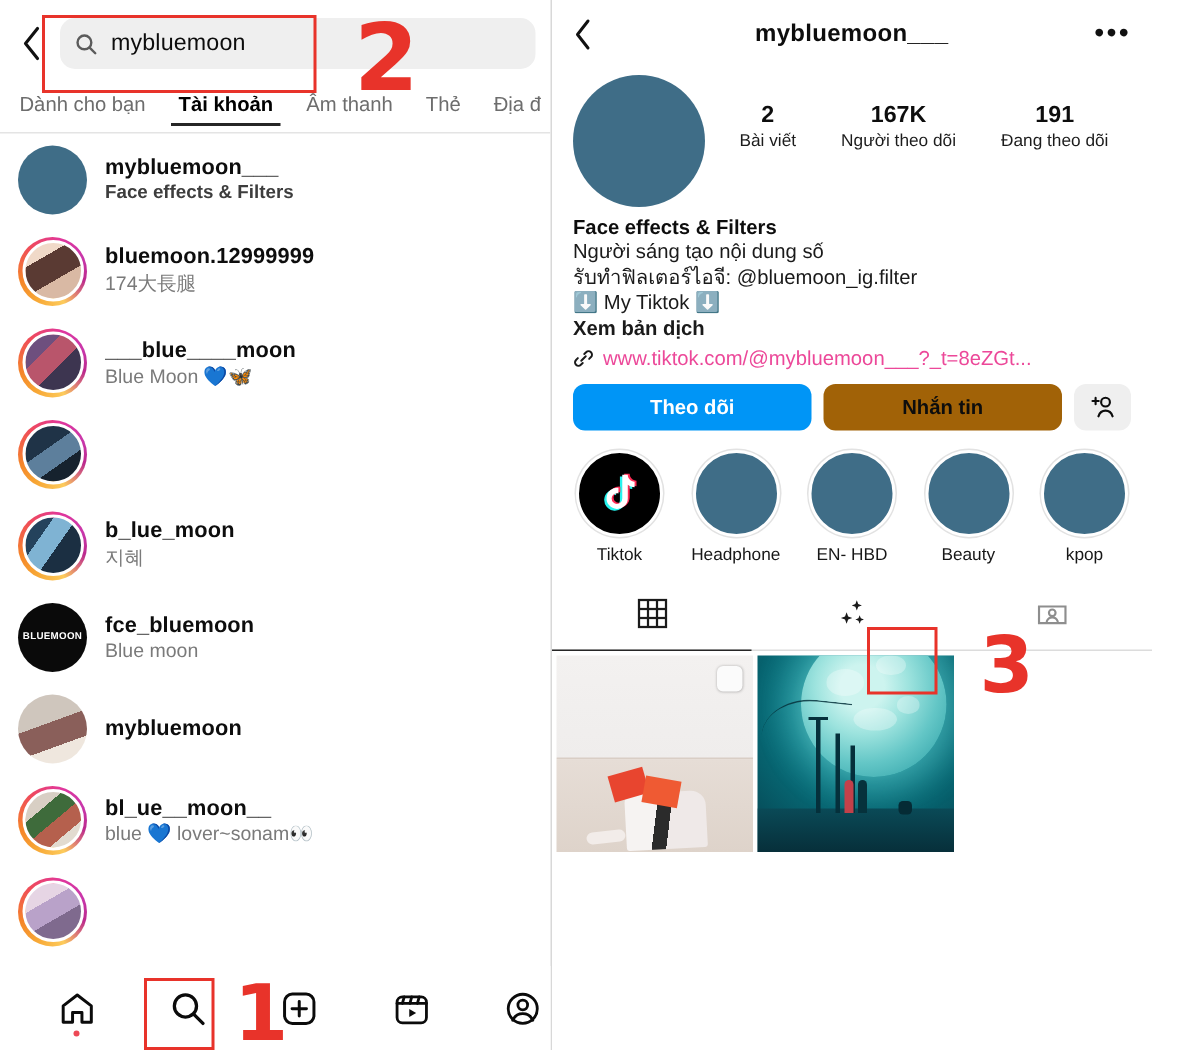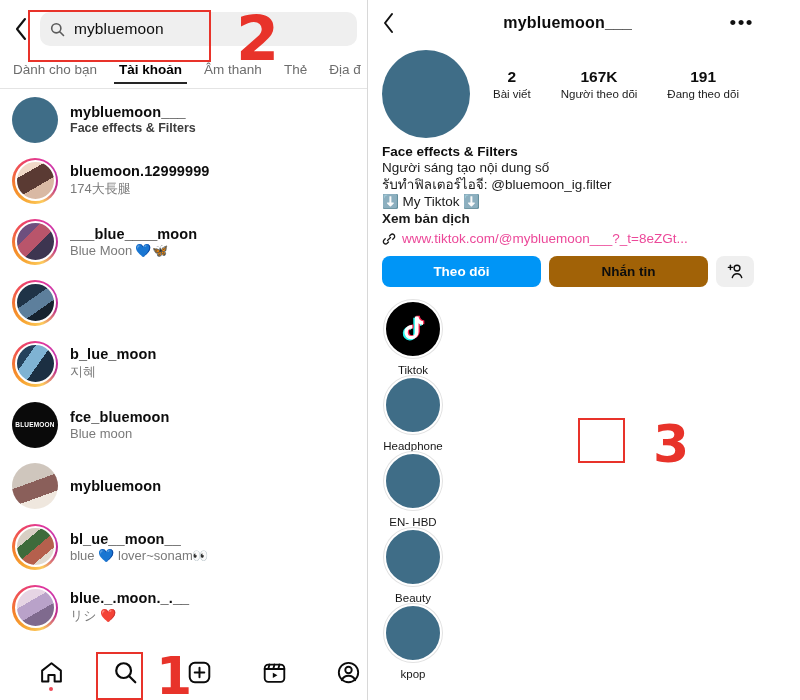--- a/index.html
+++ b/index.html
@@ -182,21 +182,20 @@
     display: flex; align-items: center; justify-content: center;
     font-size: 13.5px; font-weight: bold;
   }
   .btn-follow { flex: 1 1 0; background: #0095f6; color: #fff; }
   .btn-message { flex: 1 1 0; background: #a16207; color: #0d0d0d; text-align: right; }
   .btn-adduser { flex: 0 0 38px; background: #efefef; color: #0d0d0d; }
 
   .highlights {
     display: flex; justify-content: space-between;
     padding: 13px 14px 0 14px;
-    flex-direction: column;
   }
   .hl { width: 62px; text-align: center; }
   .hl-circle {
     width: 58px; height: 58px; margin: 0 auto;
     border-radius: 50%;
     background: #3f6d87;
     border: 2px solid #fff;
     box-shadow: 0 0 0 1px #e2e2e2;
     position: relative; overflow: hidden;
   }
@@ -442,24 +441,20 @@
         </div>
         <div class="res-text">
           <div class="res-user">bl_ue__moon__</div>
           <div class="res-sub">blue 💙 lover~sonam👀</div>
         </div>
       </div>
 
       <div class="result-row">
         <div class="ava-wrap ring">
           <div class="ava" style="background:linear-gradient(150deg,#e6d5e4 0 34%,#b9a2c9 34% 60%,#7f6a8e 60% 100%)"></div>
-        </div>
-        <div class="res-text">
-          <div class="res-user">blue._.moon._.__</div>
-          <div class="res-sub">リシ ❤️</div>
         </div>
       </div>
 
       <div class="result-row">
         
         
       </div>
 
     </div>
 

